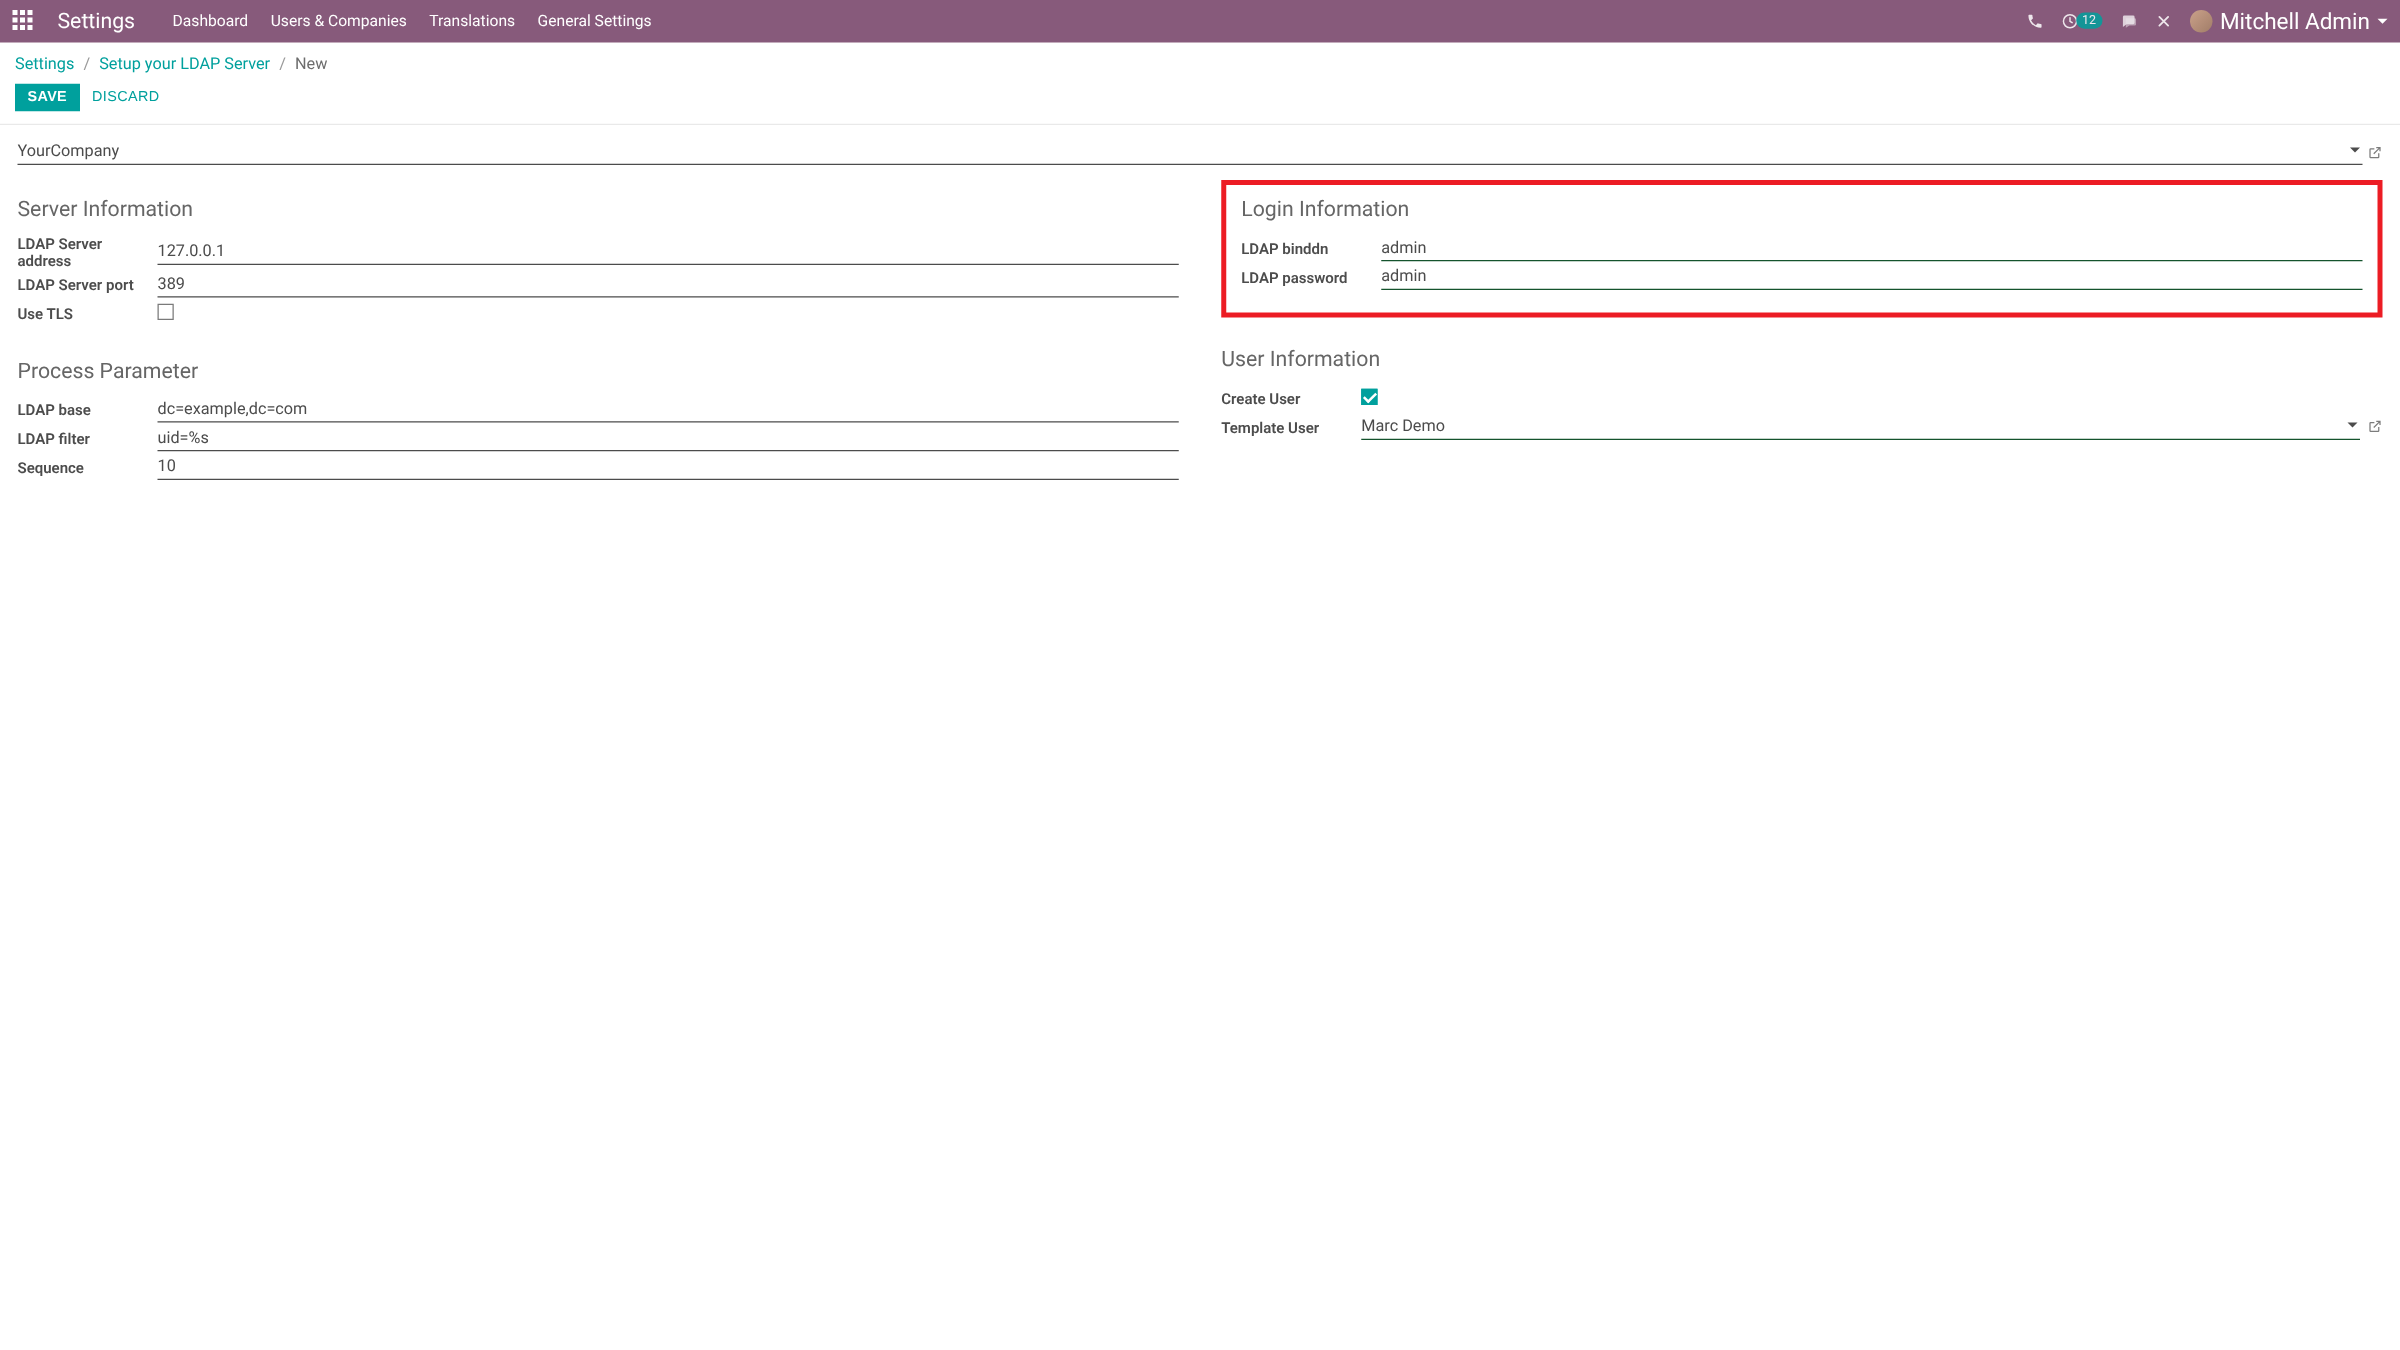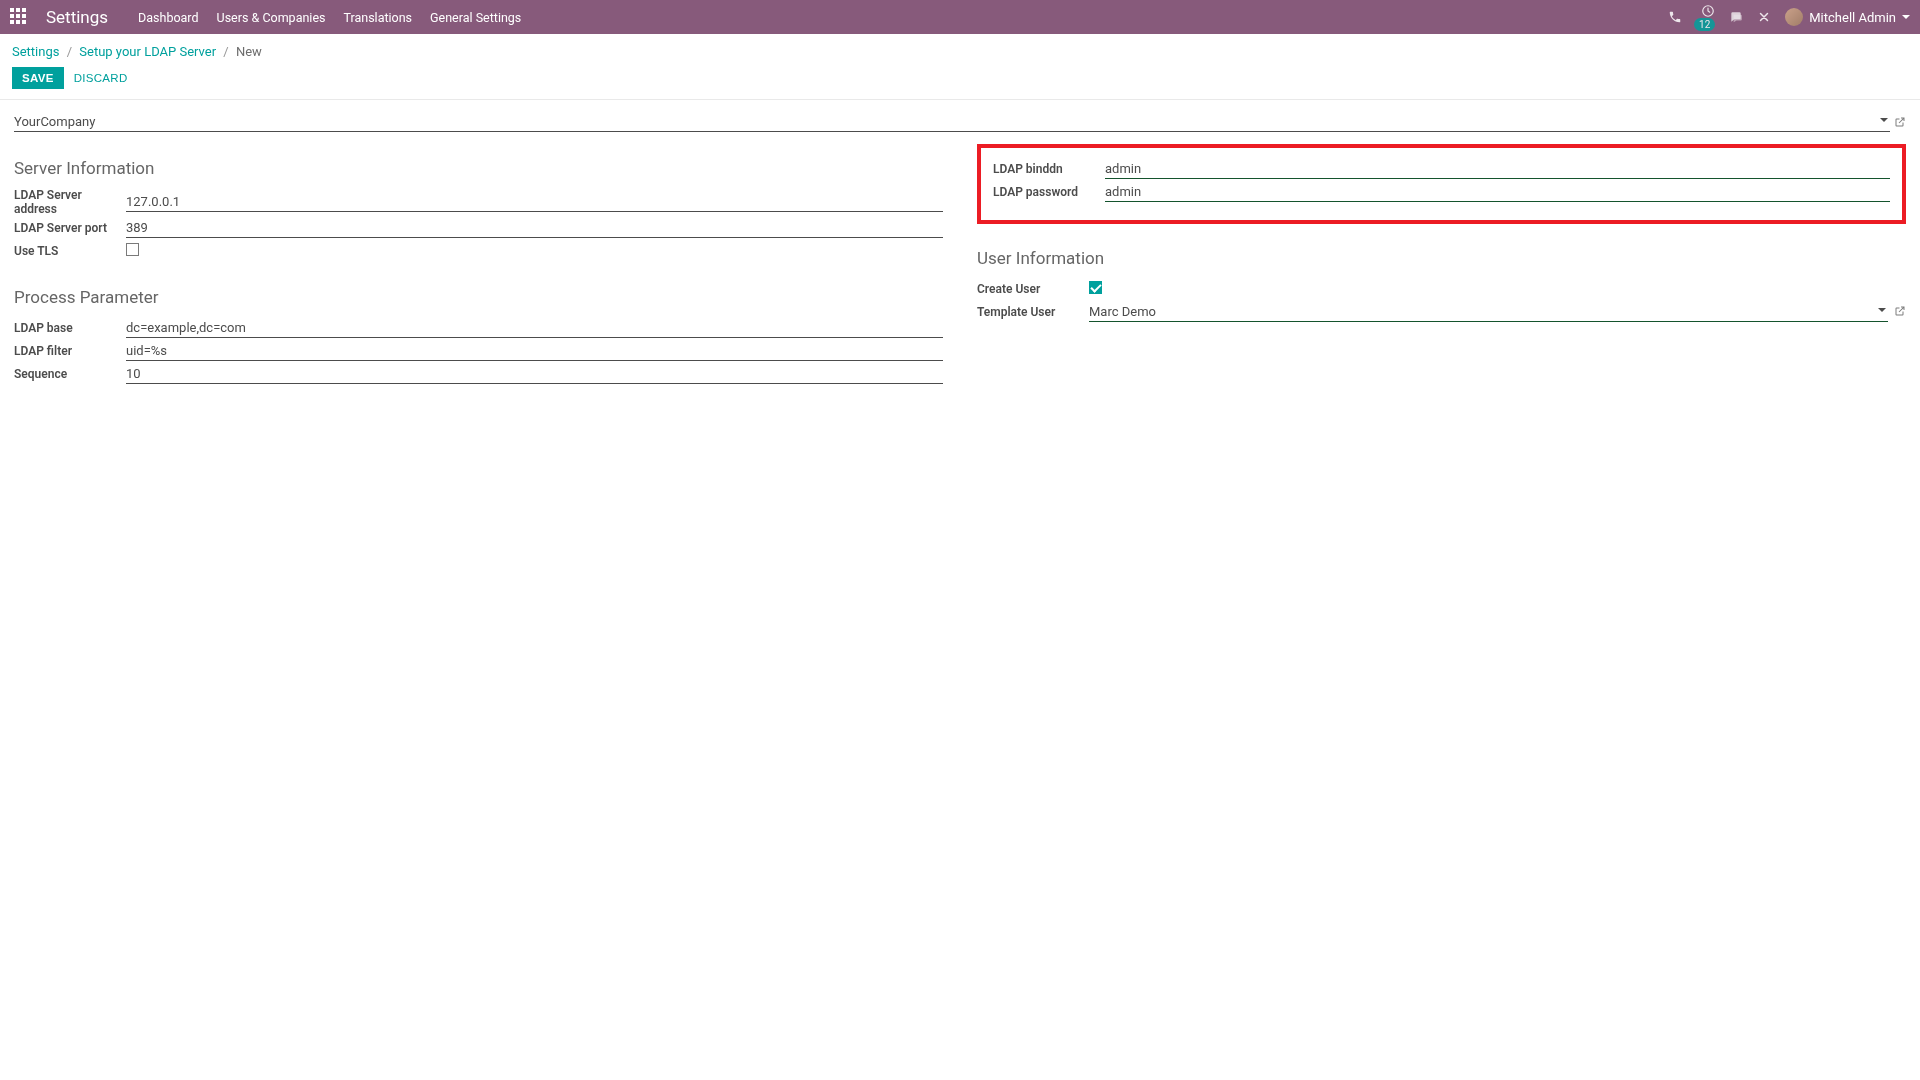--- a/index.html
+++ b/index.html
@@ -28,35 +28,35 @@
     gap: 2px;
   }
   .apps-icon span { background: #fff; width: 4px; height: 4px; }
   .brand {
     font-size: 17px;
     color: #fff;
     font-weight: 400;
   }
   .nav-links { display: flex; gap: 18px; margin-left: 12px; }
   .nav-link { color: #fff; font-size: 12.5px; cursor: pointer; }
-  .nav-icon { color: #fff; opacity: 0.85; font-size: 14px; cursor: pointer; position: relative; display: flex; align-items: flex-end; flex-direction: column; }
+  .nav-icon { color: #fff; opacity: 0.85; font-size: 14px; cursor: pointer; position: relative; display: flex; align-items: flex-start; }
   .badge {
     background: #00a09d;
     color: #fff;
     border-radius: 9px;
     font-size: 10px;
     padding: 1px 5px;
     margin-left: -2px;
   }
   .user-chunk { display: flex; align-items: center; gap: 6px; cursor: pointer; }
   .avatar {
     width: 18px; height: 18px; border-radius: 50%;
     background: linear-gradient(135deg,#caa18a,#a17d68);
   }
-  .user-name { color: #fff; font-size: 13px; }
+  .user-name { color: #fff; font-size: 18px; }
   .caret { width: 0; height: 0; border-left: 4px solid transparent; border-right: 4px solid transparent; border-top: 4px solid #fff; }
 
   .control-panel {
     padding: 10px 12px 10px 12px;
     border-bottom: 1px solid #e9e9e9;
   }
   .breadcrumb { font-size: 13px; margin-bottom: 8px; }
   .breadcrumb .crumb { color: #00a09d; cursor: pointer; }
   .breadcrumb .sep { color: #999; margin: 0 4px; }
   .breadcrumb .active { color: #6d6d6d; }
@@ -280,20 +280,21 @@
         <div class="field-label">Sequence</div>
         <div class="field-input-wrap">
           <input class="text-input" value="10" style="">
         </div>
       </div>
     </div>
 
     <div class="col">
 
       <div class="highlight-box">
+        <h2 class="section" style="margin-top:0">Login Information</h2>
         <div class="field-row">
           <div class="field-label">LDAP binddn</div>
           <div class="field-input-wrap">
             <input class="text-input light-input" value="admin" style="">
           </div>
         </div>
         <div class="field-row">
           <div class="field-label">LDAP password</div>
           <div class="field-input-wrap">
             <input class="text-input light-input" value="admin" style="">

